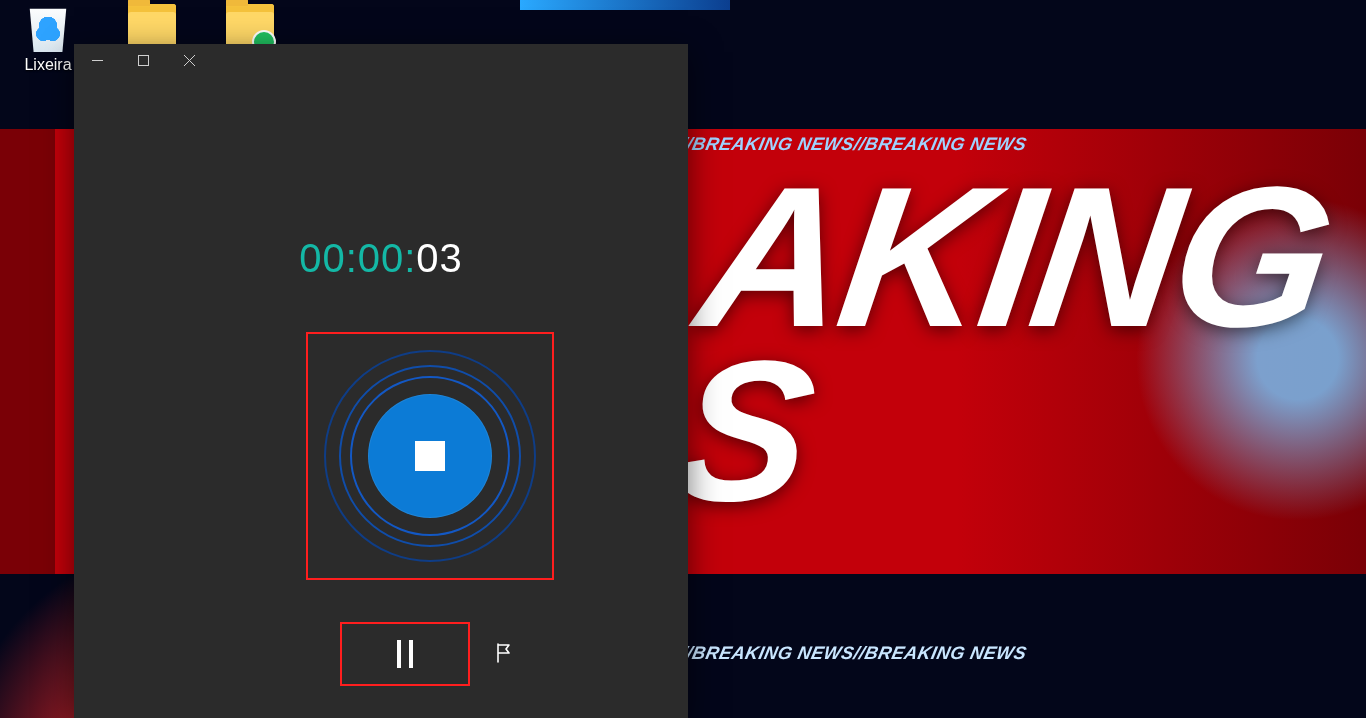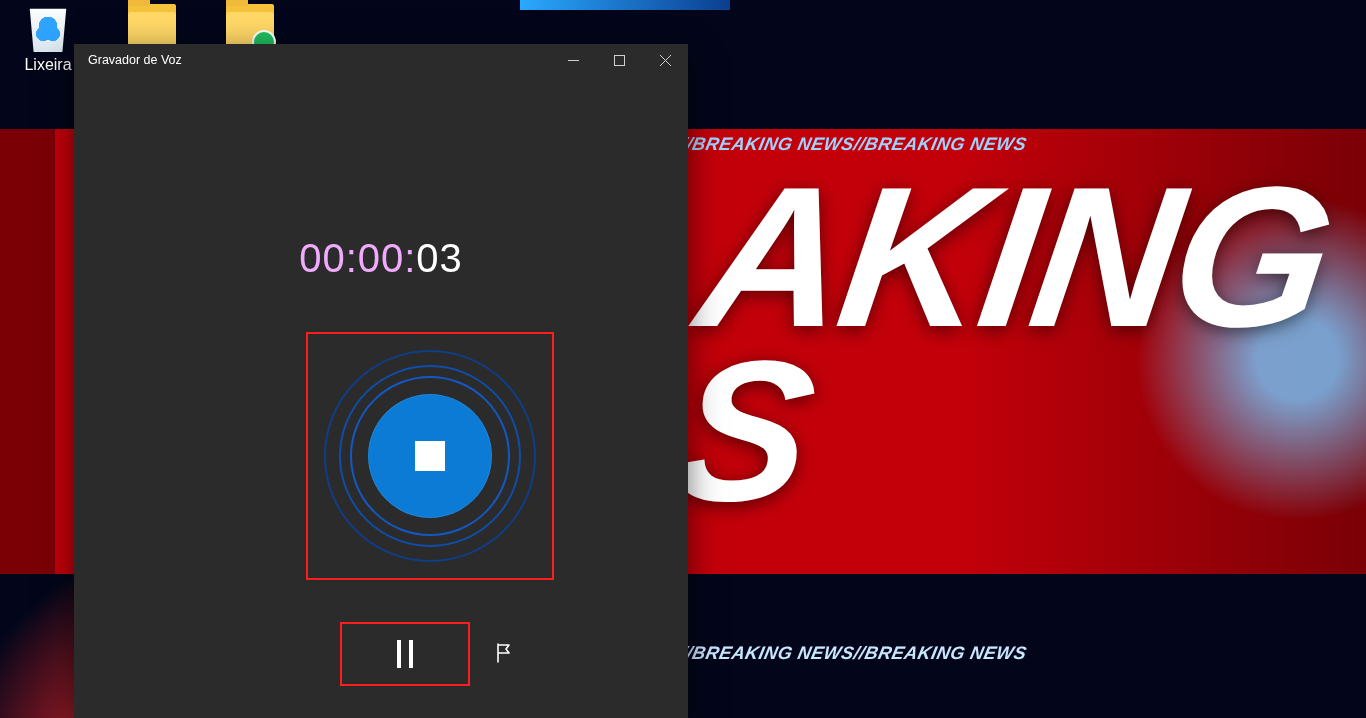--- a/index.html
+++ b/index.html
@@ -52,21 +52,21 @@
   }
   .titlebar{height:32px;display:flex;align-items:center;color:#fff;font-size:12.5px;}
   .titlebar .title{padding-left:14px;flex:1;}
   .tbtn{width:46px;height:32px;display:flex;align-items:center;justify-content:center;
     color:#cfcfcf;}
   .tbtn svg{stroke:#cfcfcf;}
 
   .content{flex:1;position:relative;}
   .timer{position:absolute;left:0;right:0;top:160px;text-align:center;
     font-size:40px;font-weight:300;letter-spacing:1px;}
-  .timer .dim{color:#f0abfc;text-align:right;}
+  .timer .dim{color:#14b8a6;text-align:right;}
   .timer .bright{color:#fff;margin-top:48px;}
 
   .rec-box{position:absolute;left:232px;top:256px;width:248px;height:248px;
     border:2px solid #ff1e1e;box-sizing:border-box;
     display:flex;align-items:center;justify-content:center;}
   .ring{position:absolute;border-radius:50%;}
   .ring.r1{width:208px;height:208px;border:2px solid #0f3d86;}
   .ring.r2{width:178px;height:178px;border:2px solid #104da9;}
   .ring.r3{width:156px;height:156px;border:2px solid #1358c4;}
   .rec-btn{width:124px;height:124px;border-radius:50%;background:#0c7bd6;
@@ -102,21 +102,20 @@
 </div>
 <div class="dicon folder" style="left:112px;top:4px">
   <div class="ico"></div>
 </div>
 <div class="dicon folder green" style="left:210px;top:4px">
   <div class="ico"></div>
 </div>
 
 <div class="window">
   <div class="titlebar">
-    <div class="title">Gravador de Voz</div>
     <div class="tbtn">
       <svg width="11" height="11">
         <line x1="0" y1="5.5" x2="11" y2="5.5" stroke-width="1"></line>
         </svg>
     </div>
     <div class="tbtn">
       <svg width="11" height="11">
         <rect x=".5" y=".5" width="10" height="10" fill="none" stroke-width="1"></rect>
         </svg>
     </div>

